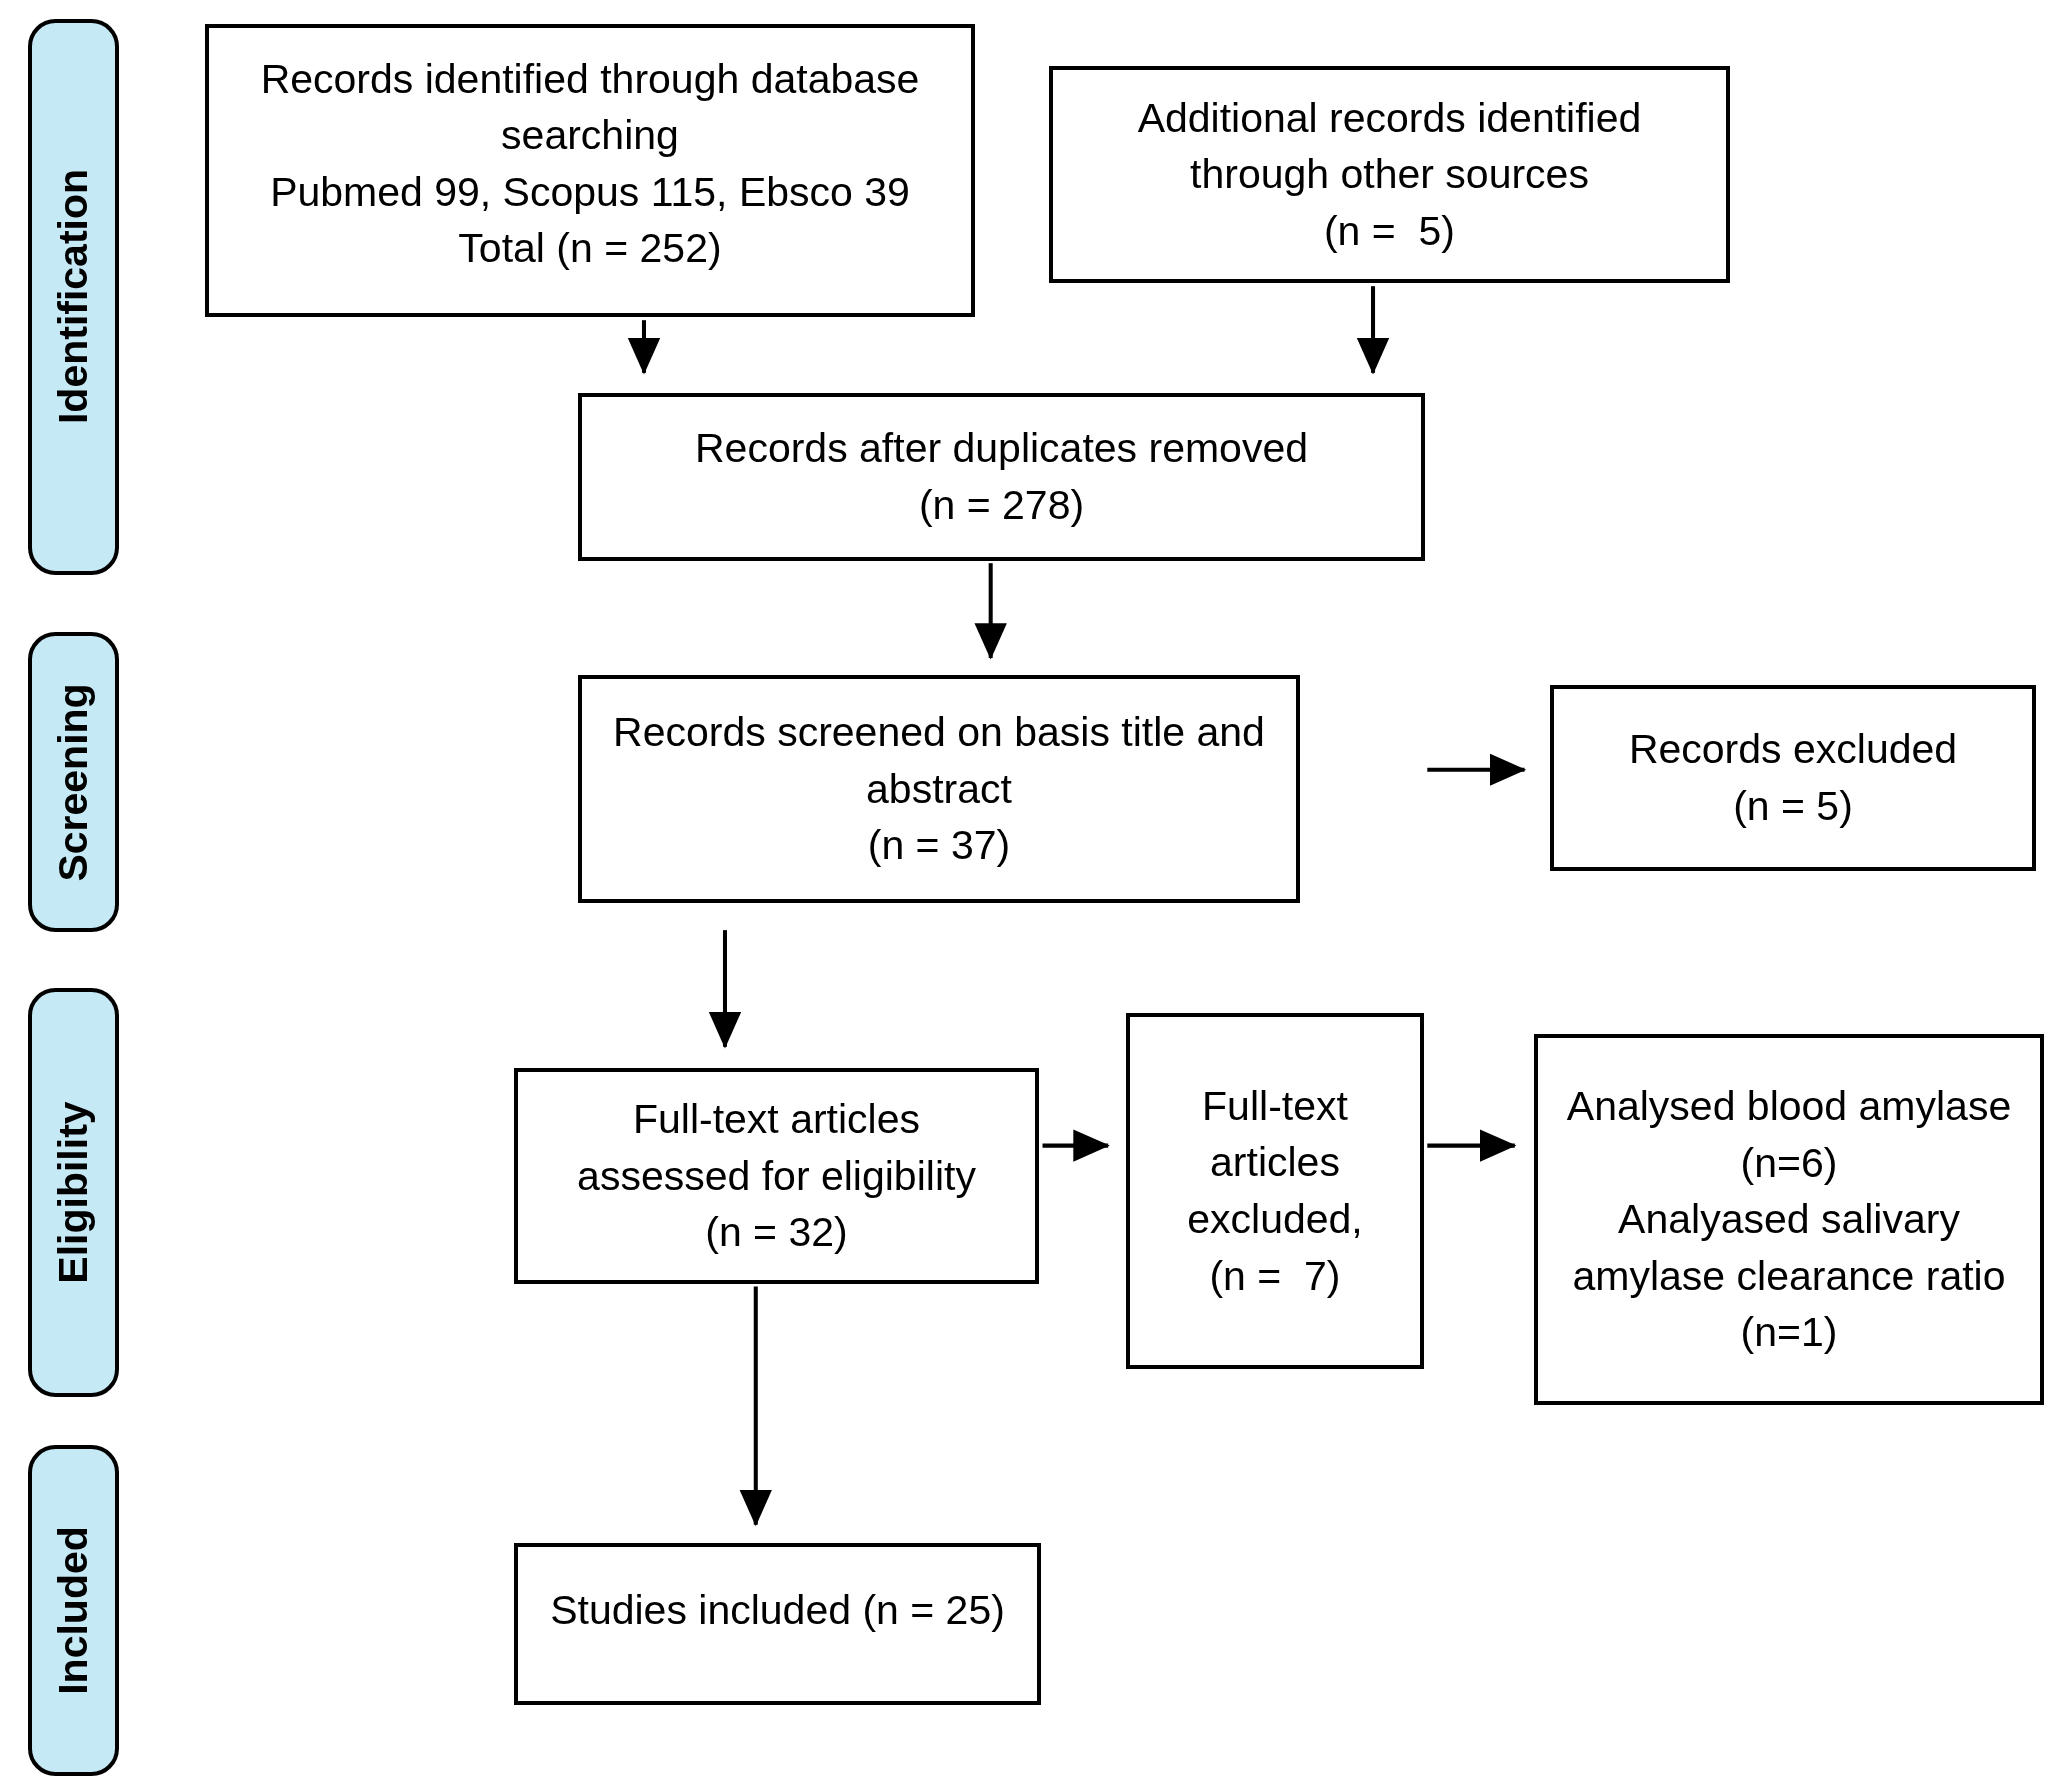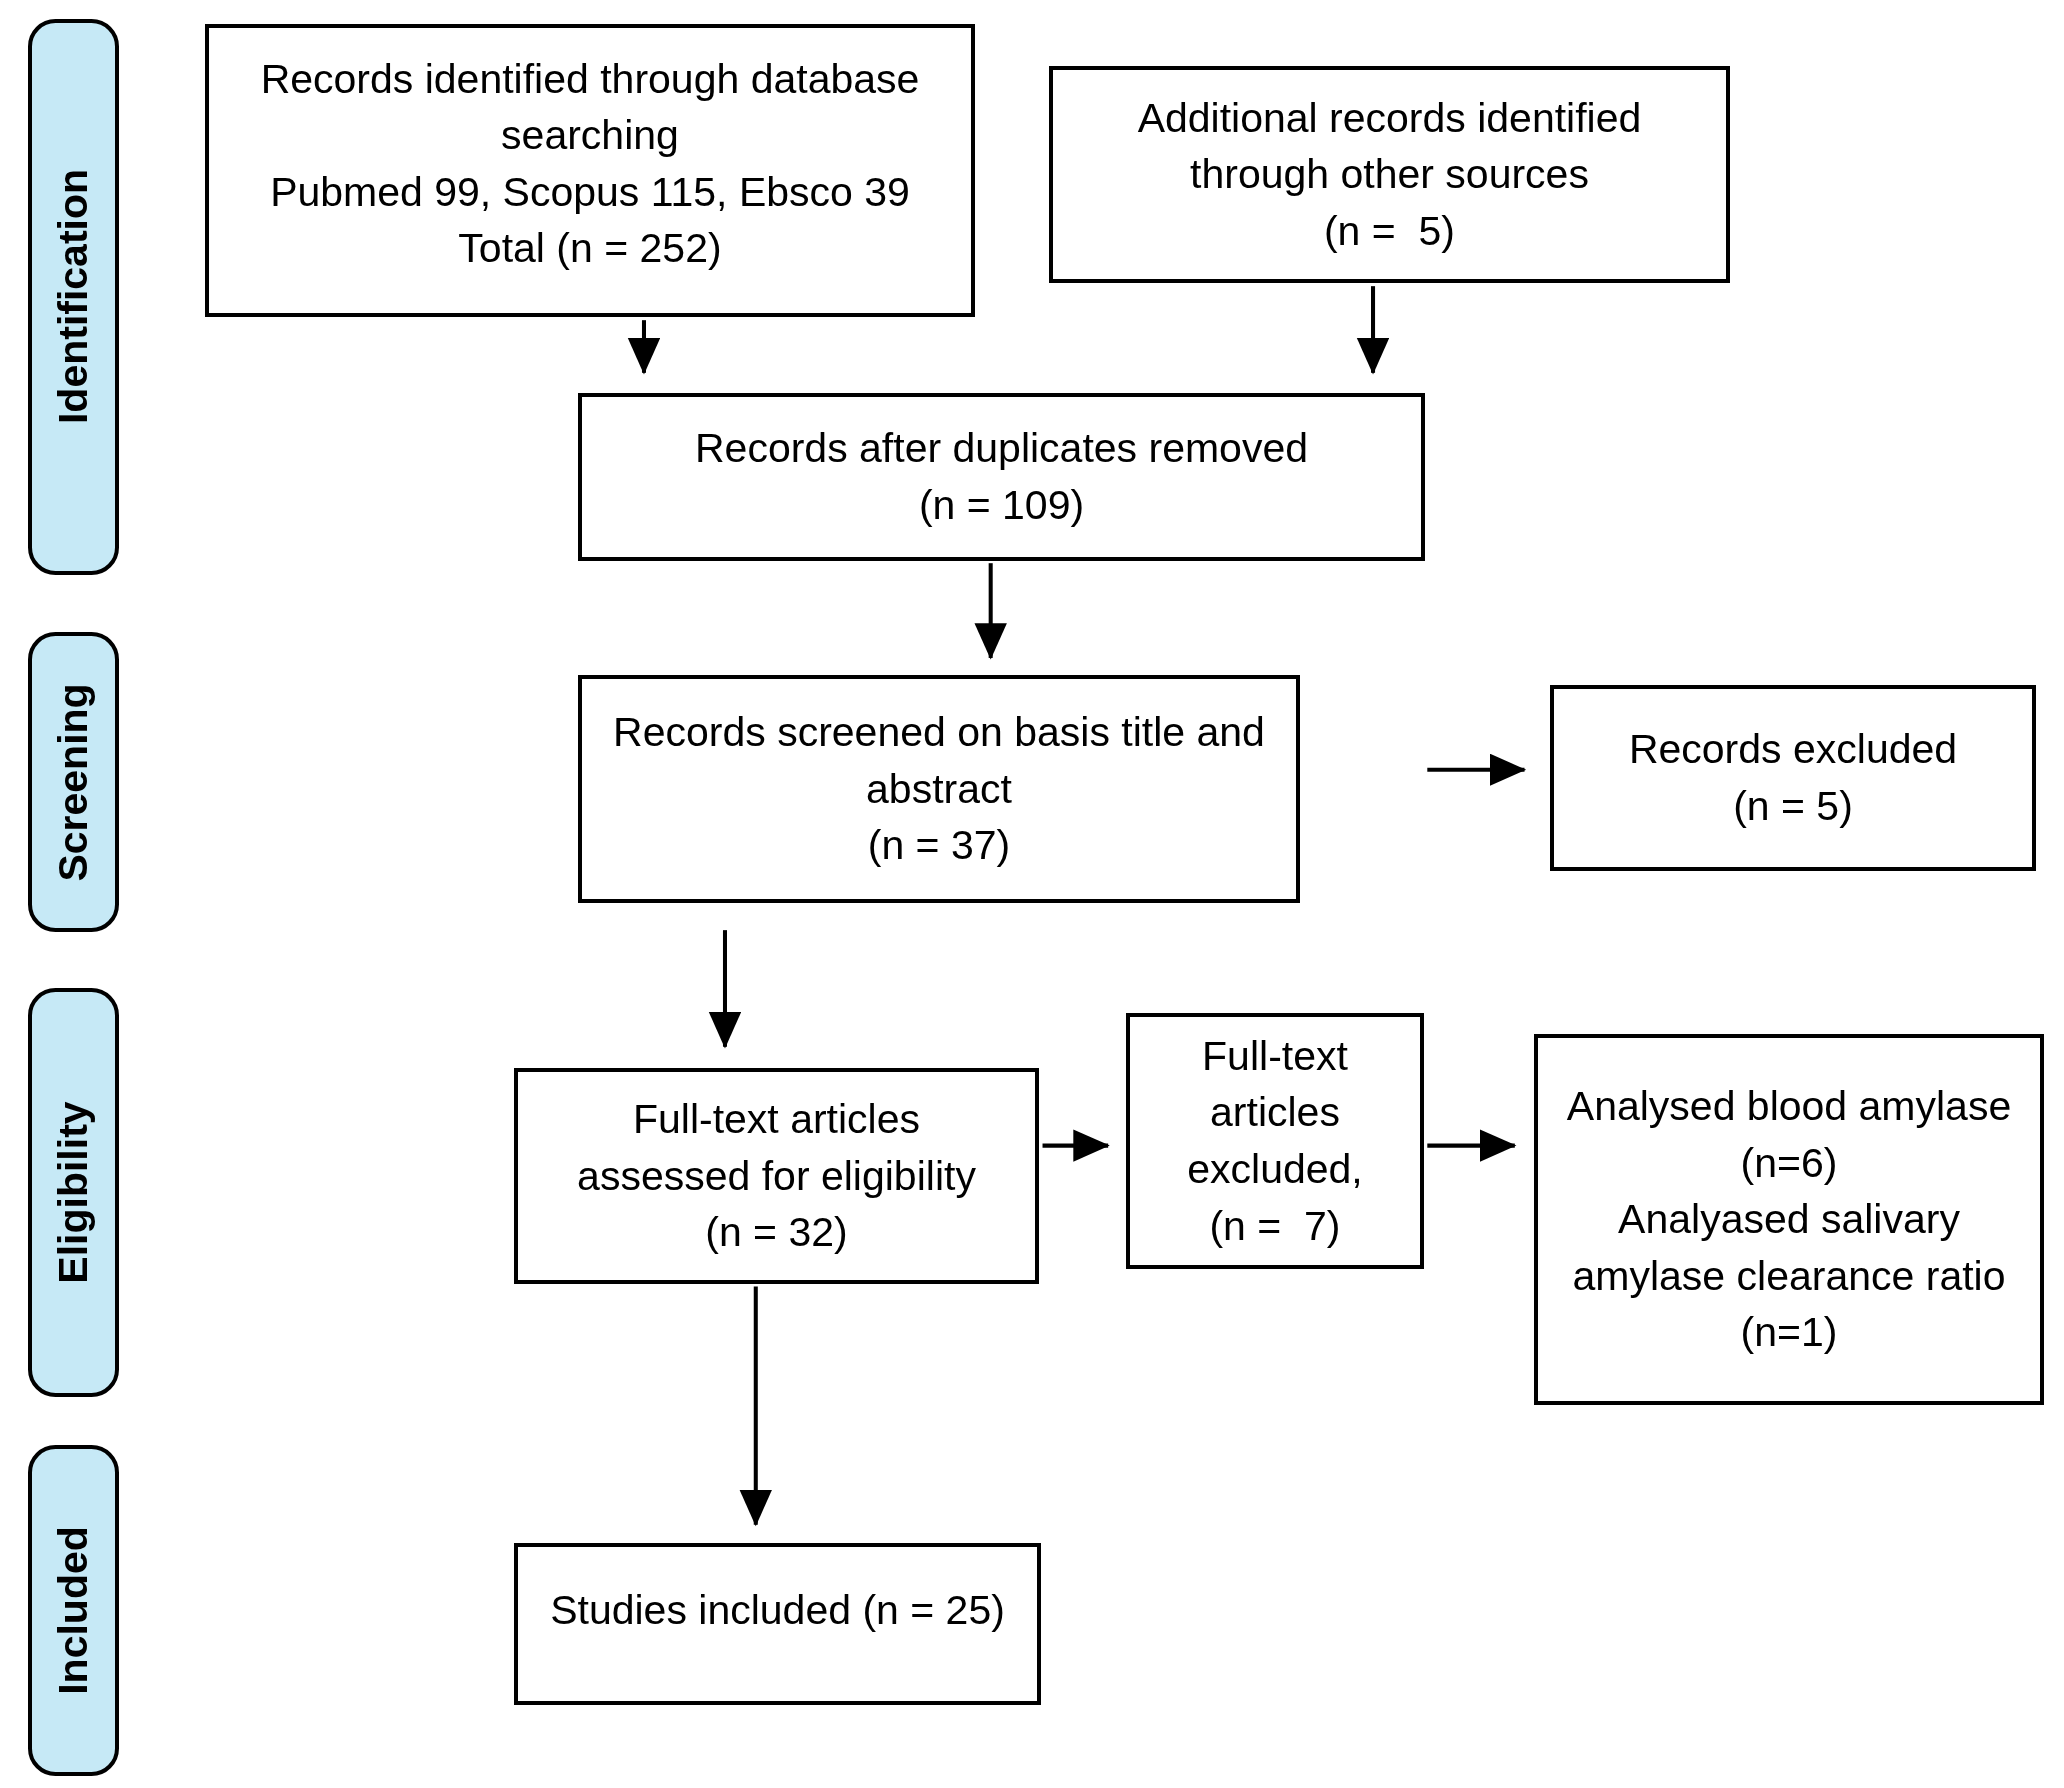--- a/index.html
+++ b/index.html
@@ -89,34 +89,34 @@
   <div class="fbox top-align" style="left:205px; top:23.5px;  width:770px;  height:293px;">Records identified through database
 searching
 Pubmed 99, Scopus 115, Ebsco 39
 Total (n = 252)</div>
 
   <div class="fbox" style="left:1049px; top:66px;  width:681px;  height:217px;">Additional records identified
 through other sources
 (n =  5)</div>
 
   <div class="fbox" style="left:578px;  top:393px; width:847px; height:168px;">Records after duplicates removed
-(n = 109)</div>
+(n = 278)</div>
 
   <div class="fbox" style="left:578px;  top:675px; width:722px; height:228px;">Records screened on basis title and
 abstract
 (n = 37)</div>
 
   <div class="fbox" style="left:1550px; top:685px; width:486px;  height:186px;">Records excluded
 (n = 5)</div>
 
   <div class="fbox" style="left:514px;  top:1068px; width:525px; height:216px;">Full-text articles
 assessed for eligibility
 (n = 32)</div>
 
-  <div class="fbox" style="left:1126px; top:1013px; width:298px; height:256px;">Full-text
+  <div class="fbox" style="left:1126px; top:1013px; width:298px; height:356px;">Full-text
 articles
 excluded,
 (n =  7)</div>
 
   <div class="fbox" style="left:1534px; top:1003px; width:510px; height:371px;margin-top:31px;">Analysed blood amylase
 (n=6)
 Analyased salivary
 amylase clearance ratio
 (n=1)</div>
 

